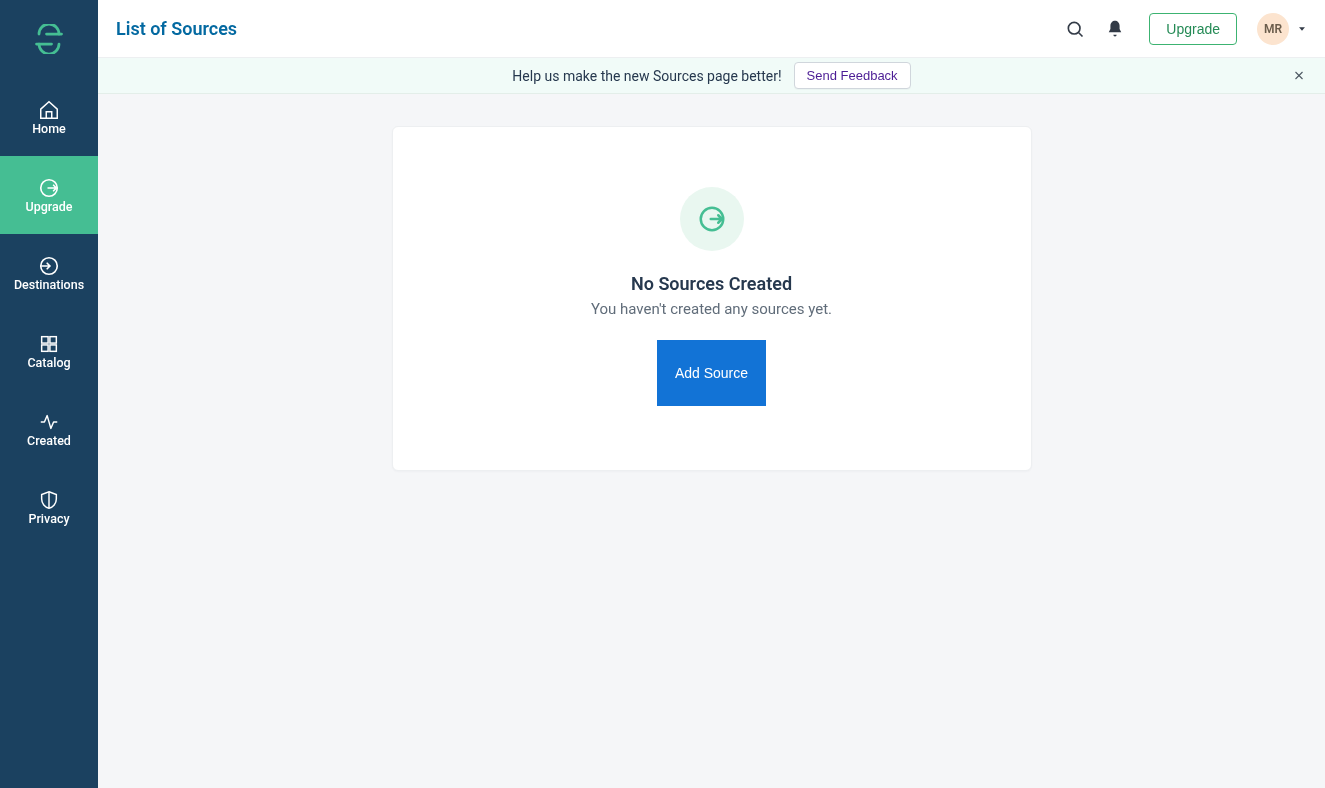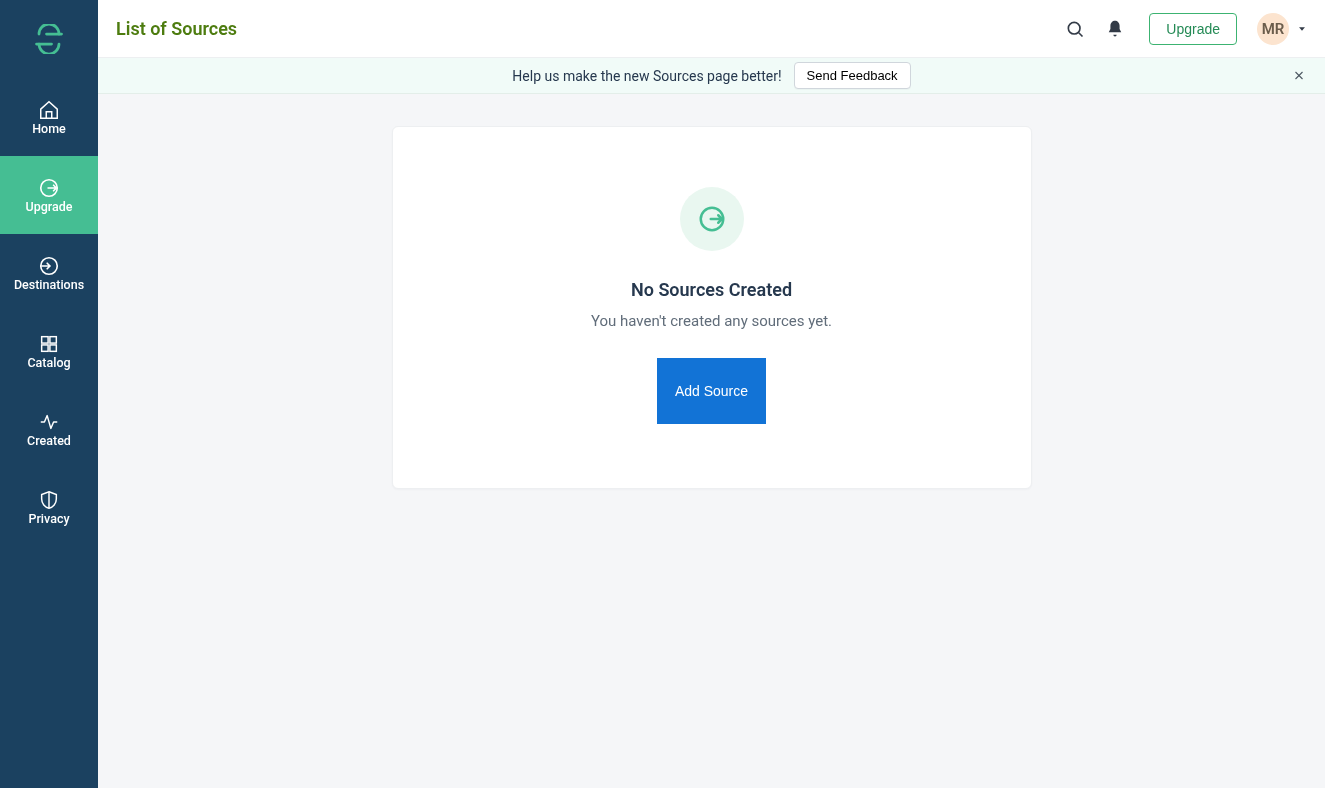--- a/index.html
+++ b/index.html
@@ -59,21 +59,21 @@
       background: #ffffff;
       height: 58px;
       display: flex;
       align-items: center;
       padding: 0 18px 0 18px;
       border-bottom: 1px solid #edeff1;
     }
     .page-title {
       font-size: 18px;
       font-weight: 600;
-      color: #4d7c0f;
+      color: #0369a1;
     }
     .topbar-spacer { flex: 1; }
     .topbar-icon {
       color: #333b47;
       padding: 10px;
       cursor: pointer;
       display:flex; align-items:center;
     }
     .upgrade-btn {
       border: 1px solid #3cb371;
@@ -92,21 +92,21 @@
       align-items: center;
       gap: 8px;
       cursor: pointer;
       padding-left: 6px;
     }
     .avatar {
       width: 32px; height: 32px;
       border-radius: 50%;
       background: #fce4cf;
       color: #6b5d4c;
-      font-size: 15px;
+      font-size: 12px;
       font-weight: 600;
       display: flex; align-items: center; justify-content: center;
     }
     .caret-down { color: #333b47; }
     
     .banner {
       background: #f1fbf8;
       border-bottom: 1px solid #e3eee9;
       height: 36px;
       display: flex;
@@ -115,21 +115,21 @@
       position: relative;
     }
     .banner-text {
       color: #26384e;
       font-size: 14px;
       margin-right: 12px;
     }
     .banner-btn {
       background: #ffffff;
       border: 1px solid #d0d6dc;
-      color: #000000;
+      color: #4c1d95;
       font-size: 13px;
       padding: 5px 12px;
       border-radius: 4px;
       cursor: pointer;
       box-shadow: 0 1px 1px rgba(0,0,0,0.03);
     }
     .banner-close {
       position: absolute;
       right: 14px;
       top: 50%;
@@ -150,21 +150,20 @@
     .card {
       width: 640px;
       background: #ffffff;
       border: 1px solid #edeff1;
       border-radius: 6px;
       padding: 60px 30px 64px 30px;
       display: flex;
       flex-direction: column;
       align-items: center;
       box-shadow: 0 1px 2px rgba(30,40,50,0.03);
-      gap: 6px;
     }
     .empty-icon-circle {
       width: 64px; height: 64px;
       border-radius: 50%;
       background: #e9f7f0;
       display:flex; align-items:center; justify-content:center;
       margin-bottom: 22px;
     }
     .empty-title {
       font-size: 18px;

